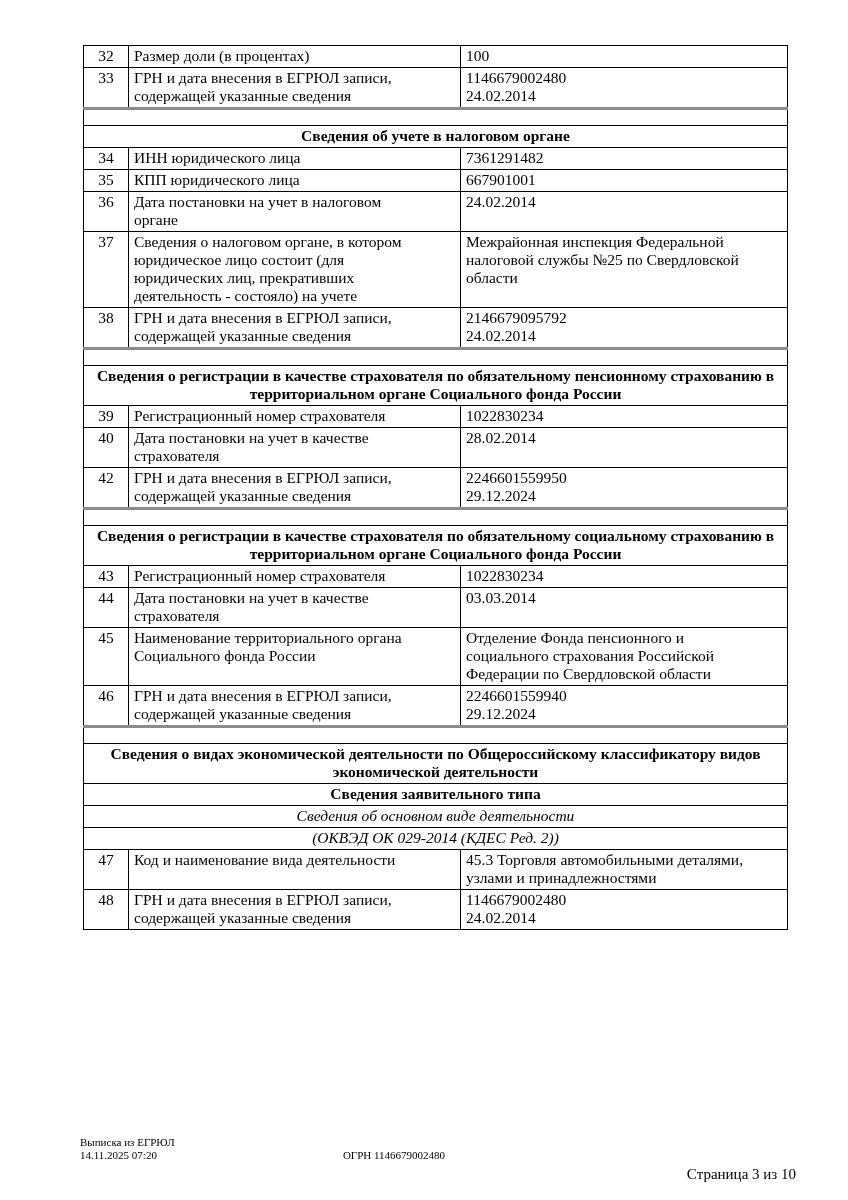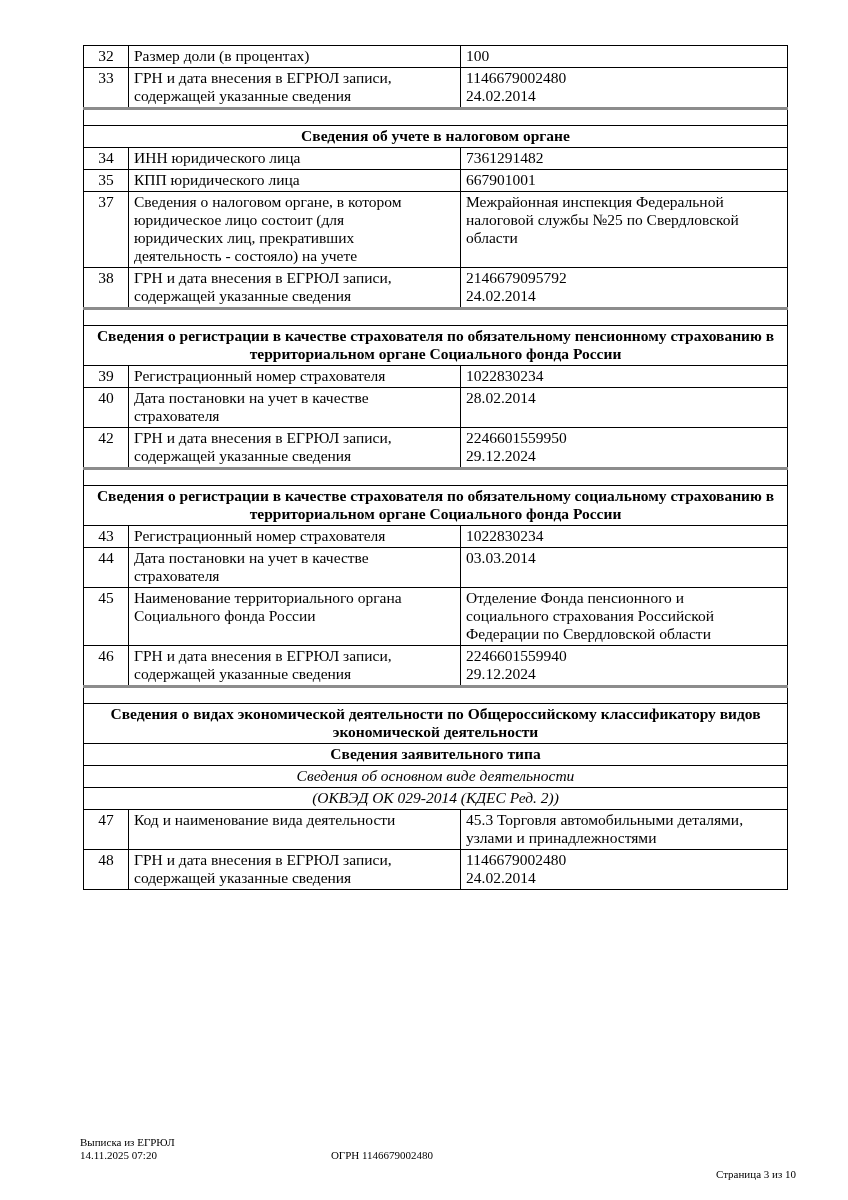--- a/index.html
+++ b/index.html
@@ -38,25 +38,25 @@
     border-top:3px solid #8c8c8c;
     border-bottom:1px solid #000000;
     padding:0;
   }
   .footer-left {
     position:absolute; left:80px; top:1136px;
     font-size:11px; line-height:13px;
   }
   .footer-center {
     position:absolute; left:0; top:1149px; width:764px;
-    text-align:center; font-size:11px; line-height:13px;
+    text-align:center; font-size:11px; line-height:13px;padding-left:12px;
   }
   .footer-right {
     position:absolute; right:52px; top:1168px;
-    font-size:11px; line-height:13px;
+    font-size:15px; line-height:13px;
   }
 </style>
 </head>
 <body>
 
 <table class="egrul">
   <colgroup>
     <col style="width:45px">
     <col style="width:332px">
     <col style="width:327px">
@@ -84,20 +84,26 @@
       <td class="num">34</td>
       <td>ИНН юридического лица</td>
       <td>7361291482</td>
     </tr>
     <tr>
       <td class="num">35</td>
       <td>КПП юридического лица</td>
       <td>667901001</td>
     </tr>
     <tr>
+      <td class="num">36</td>
+      <td>Дата постановки на учет в налоговом
+органе</td>
+      <td>24.02.2014</td>
+    </tr>
+    <tr>
       <td class="num">37</td>
       <td>Сведения о налоговом органе, в котором
 юридическое лицо состоит (для
 юридических лиц, прекративших
 деятельность - состояло) на учете</td>
       <td>Межрайонная инспекция Федеральной
 налоговой службы №25 по Свердловской
 области</td>
     </tr>
     <tr>

